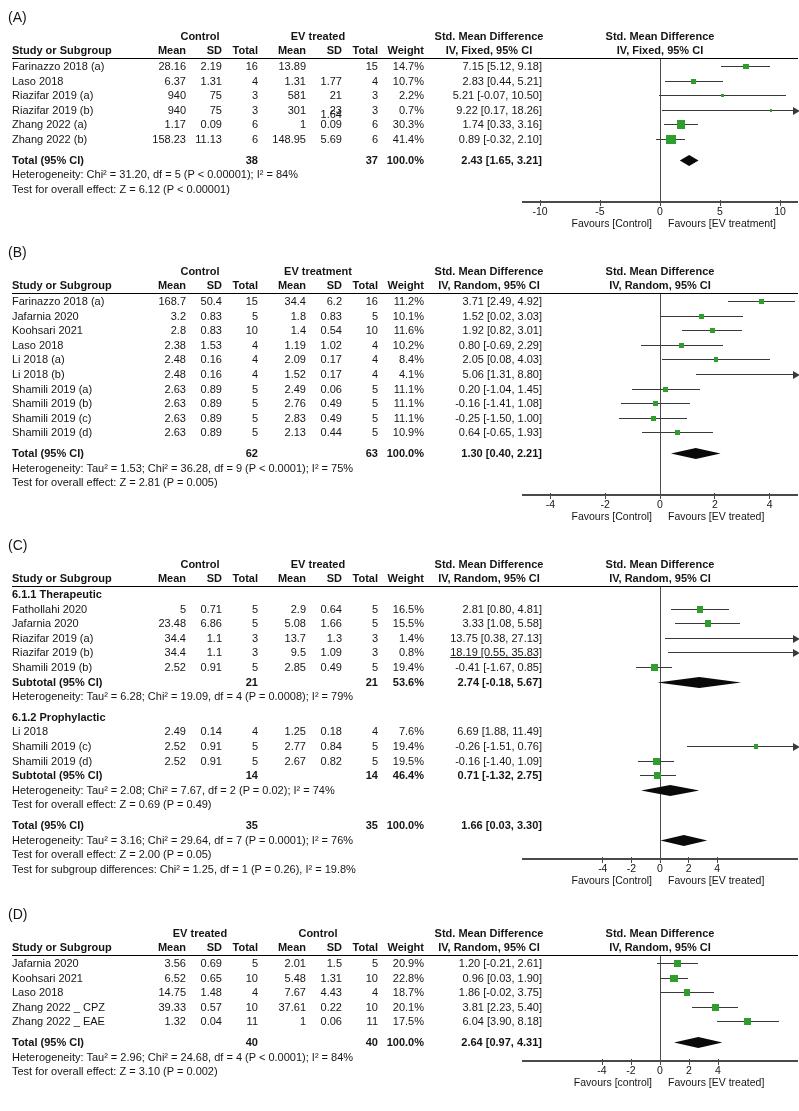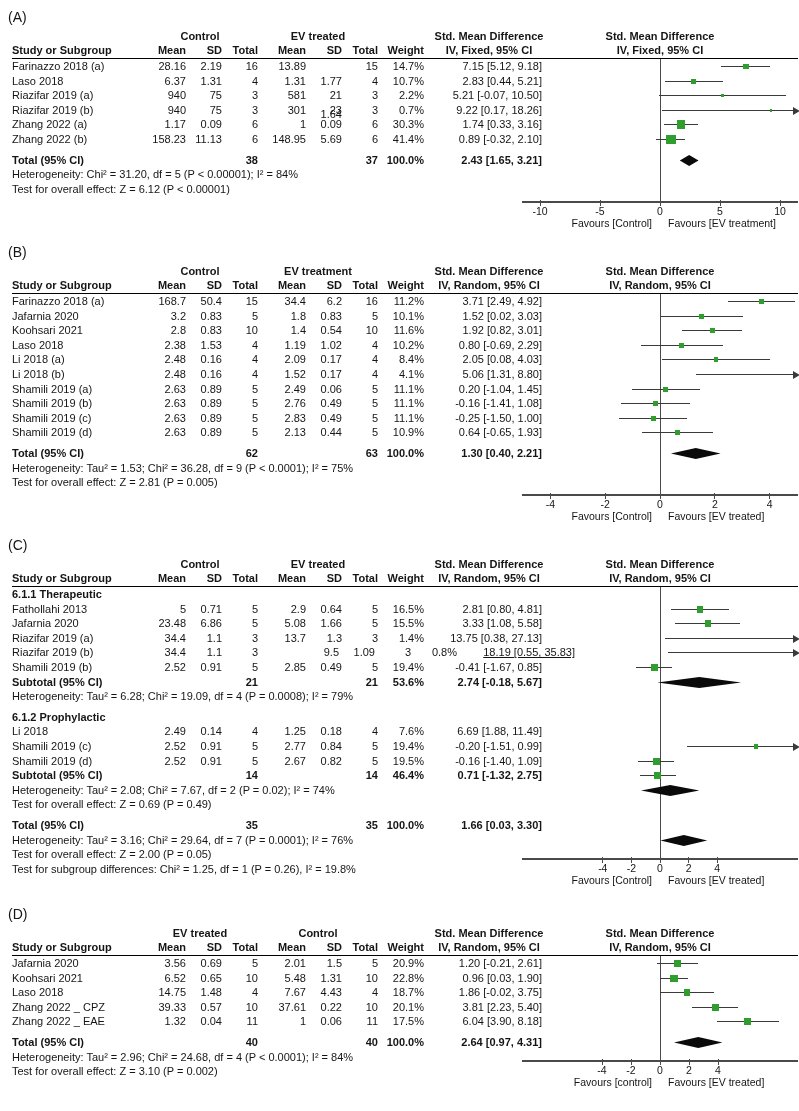--- a/index.html
+++ b/index.html
@@ -382,21 +382,21 @@
               <div class="cell num" style="width: 36px;">SD</div>
               <div class="cell num" style="width: 36px;">Total</div>
               <div class="cell num" style="width: 46px;">Weight</div>
               <div class="cell ctr" style="width: 130px;">IV, Random, 95% CI</div>
             </div>
           </div>
           <div class="row">
             <div class="cell b note-cell">6.1.1 Therapeutic</div>
           </div>
           <div class="row">
-            <div class="cell" style="width: 130px;">Fathollahi 2013</div>
+            <div class="cell" style="width: 130px;">Fathollahi 2020</div>
             <div class="cell num" style="width: 44px;">5</div>
             <div class="cell num" style="width: 36px;">0.71</div>
             <div class="cell num" style="width: 36px;">5</div>
             <div class="cell num" style="width: 48px;">2.9</div>
             <div class="cell num" style="width: 36px;">0.64</div>
             <div class="cell num" style="width: 36px;">5</div>
             <div class="cell num" style="width: 46px;">16.5%</div>
             <div class="cell num" style="width: 130px; padding-right: 12px; box-sizing: border-box;">2.81 [0.80, 4.81]</div>
           </div>
           <div class="row">
@@ -419,21 +419,21 @@
             <div class="cell num" style="width: 36px;">1.3</div>
             <div class="cell num" style="width: 36px;">3</div>
             <div class="cell num" style="width: 46px;">1.4%</div>
             <div class="cell num" style="width: 130px; padding-right: 12px; box-sizing: border-box;">13.75 [0.38, 27.13]</div>
           </div>
           <div class="row">
             <div class="cell" style="width: 130px;">Riazifar 2019 (b)</div>
             <div class="cell num" style="width: 44px;">34.4</div>
             <div class="cell num" style="width: 36px;">1.1</div>
             <div class="cell num" style="width: 36px;">3</div>
-            <div class="cell num" style="width: 48px; padding-left: 33px;">9.5</div>
+            <div class="cell num" style="width: 48px;">9.5</div>
             <div class="cell num" style="width: 36px;">1.09</div>
             <div class="cell num" style="width: 36px;">3</div>
             <div class="cell num" style="width: 46px;">0.8%</div>
             <div class="cell num" style="width: 130px; padding-right: 12px; box-sizing: border-box; text-decoration: underline;">18.19 [0.55, 35.83]</div>
           </div>
           <div class="row">
             <div class="cell" style="width: 130px;">Shamili 2019 (b)</div>
             <div class="cell num" style="width: 44px;">2.52</div>
             <div class="cell num" style="width: 36px;">0.91</div>
             <div class="cell num" style="width: 36px;">5</div>
@@ -474,21 +474,21 @@
           </div>
           <div class="row">
             <div class="cell" style="width: 130px;">Shamili 2019 (c)</div>
             <div class="cell num" style="width: 44px;">2.52</div>
             <div class="cell num" style="width: 36px;">0.91</div>
             <div class="cell num" style="width: 36px;">5</div>
             <div class="cell num" style="width: 48px;">2.77</div>
             <div class="cell num" style="width: 36px;">0.84</div>
             <div class="cell num" style="width: 36px;">5</div>
             <div class="cell num" style="width: 46px;">19.4%</div>
-            <div class="cell num" style="width: 130px; padding-right: 12px; box-sizing: border-box;">-0.20 [-1.51, 0.99]</div>
+            <div class="cell num" style="width: 130px; padding-right: 12px; box-sizing: border-box;">-0.26 [-1.51, 0.76]</div>
           </div>
           <div class="row">
             <div class="cell" style="width: 130px;">Shamili 2019 (d)</div>
             <div class="cell num" style="width: 44px;">2.52</div>
             <div class="cell num" style="width: 36px;">0.91</div>
             <div class="cell num" style="width: 36px;">5</div>
             <div class="cell num" style="width: 48px;">2.67</div>
             <div class="cell num" style="width: 36px;">0.82</div>
             <div class="cell num" style="width: 36px;">5</div>
             <div class="cell num" style="width: 46px;">19.5%</div>

